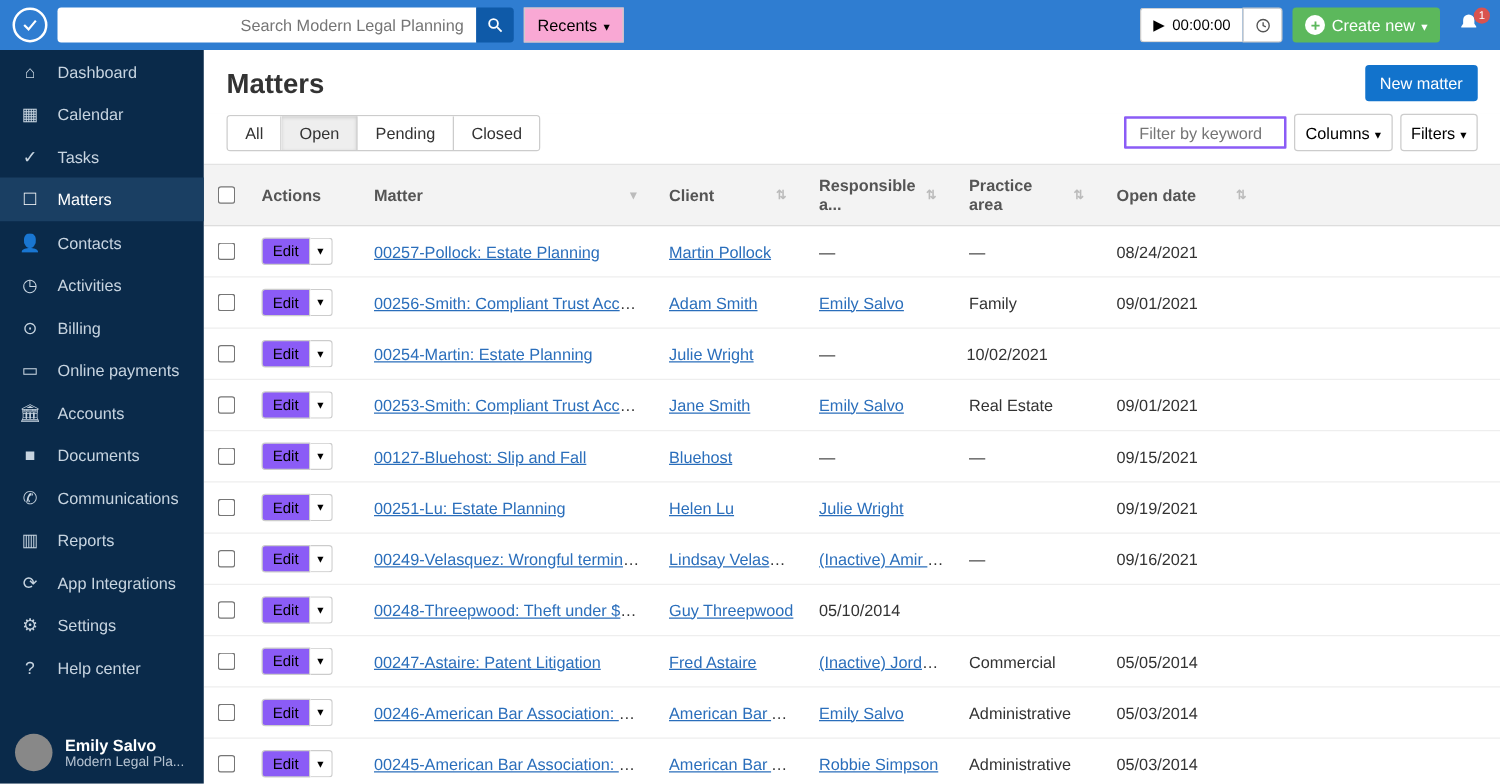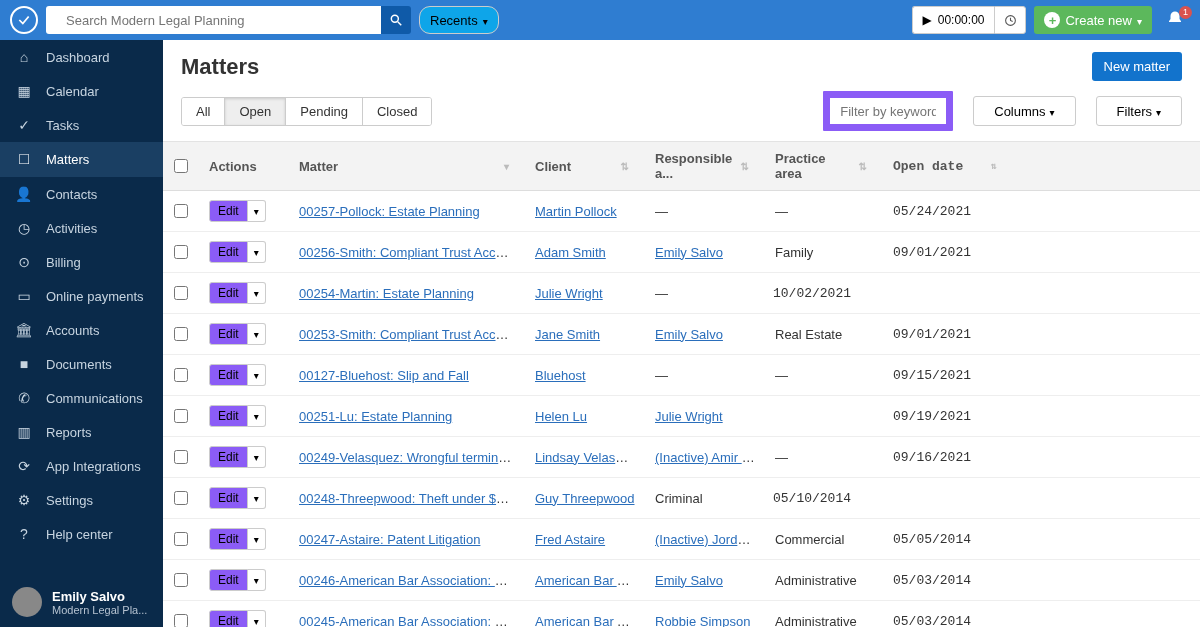--- a/index.html
+++ b/index.html
@@ -1,22 +1,22 @@
 <!DOCTYPE html>
 <html><head>
 <meta charset="utf-8">
 <style>
 * { box-sizing: border-box; margin: 0; padding: 0; }
 body { font-family: -apple-system, BlinkMacSystemFont, "Segoe UI", Arial, sans-serif; font-size: 13px; color: #333; background: #fff; width: 1200px; height: 627px; overflow: hidden; }
 .topbar { height: 40px; background: #2f7dd1; display: flex; align-items: center; padding: 0 10px; gap: 8px; }
 .logo-circle { width: 28px; height: 28px; border: 2.5px solid #fff; border-radius: 50%; display: flex; align-items: center; justify-content: center; color: #fff; font-weight: bold; }
 .search-wrap { display: flex; flex: 0 0 365px; }
-.search-input { flex: 1; height: 28px; border: none; border-radius: 3px 0 0 3px; padding: 0 20px; font-size: 13px; }
+.search-input { flex: 1; height: 28px; border: none; border-radius: 3px 0 0 3px; padding: 0 10px; font-size: 13px; text-align: right; }
 .search-btn { width: 30px; height: 28px; background: #0f5aa8; border: none; border-radius: 0 3px 3px 0; color: #fff; display: flex; align-items: center; justify-content: center; cursor: pointer; }
-.recents-btn { height: 28px; background: #0ea5e9; border: 1px solid #ccc; border-radius: 11px; padding: 0 10px; font-size: 13px; cursor: pointer; display: flex; align-items: center; gap: 5px; }
+.recents-btn { height: 28px; background: #f9a8d4; border: 1px solid #ccc; border-radius: 0; padding: 0 10px; font-size: 13px; cursor: pointer; display: flex; align-items: center; gap: 5px; }
 .top-spacer { flex: 1; }
 .timer-grp { display: flex; }
 .timer-btn { height: 28px; background: #fff; border: 1px solid #ccc; padding: 0 10px; display: flex; align-items: center; gap: 6px; font-size: 12px; cursor: pointer; }
 .timer-btn.left { border-radius: 3px 0 0 3px; border-right: none; }
 .timer-btn.right { border-radius: 0 3px 3px 0; width: 32px; justify-content: center; padding: 0; }
 .create-btn { height: 28px; background: #5cb85c; border: none; border-radius: 3px; padding: 0 10px; color: #fff; font-size: 13px; display: flex; align-items: center; gap: 5px; cursor: pointer; font-weight: 500;}
 .bell-wrap { position: relative; color: #fff; padding: 0 6px; cursor: pointer; }
 .bell-badge { position: absolute; top: -4px; right: -2px; width: 13px; height: 13px; background: #d9534f; border-radius: 50%; font-size: 9px; color: #fff; display: flex; align-items: center; justify-content: center; }
 .layout { display: flex; height: calc(100% - 40px); }
 .sidebar { width: 163px; background: #0a2a4a; color: #c7d4e0; display: flex; flex-direction: column; }
@@ -26,38 +26,38 @@
 .sidebar-spacer { flex: 1; }
 .user-block { display: flex; align-items: center; gap: 10px; padding: 10px 12px; }
 .avatar { width: 30px; height: 30px; border-radius: 50%; background: #888; }
 .user-meta { display: flex; flex-direction: column; overflow: hidden; }
 .user-name { font-size: 13px; font-weight: 600; color: #fff; white-space: nowrap; }
 .user-org { font-size: 11px; color: #b5c2d0; white-space: nowrap; overflow: hidden; text-overflow: ellipsis; max-width: 100px;}
 .main { flex: 1; overflow: auto; background: #fafafa; }
 .page-head { display: flex; align-items: center; justify-content: space-between; padding: 12px 18px 10px; background: #fff; }
 .page-title { font-size: 22px; font-weight: 600; color: #333; }
 .new-matter-btn { background: #1273cc; color: #fff; border: none; border-radius: 3px; padding: 7px 12px; font-size: 13px; cursor: pointer; }
-.toolbar { display: flex; align-items: center; padding: 0 18px 10px; gap: 20px; background: #fff; border-bottom: 1px solid #e3e3e3;}
+.toolbar { display: flex; align-items: center; padding: 0 18px 10px; gap: 6px; background: #fff; border-bottom: 1px solid #e3e3e3;}
 .tab-grp { display: flex; border: 1px solid #ccc; border-radius: 3px; overflow: hidden; }
 .tab { padding: 6px 14px; font-size: 13px; background: #fff; border-right: 1px solid #ccc; cursor: pointer; }
 .tab:last-child { border-right: none; }
 .tab.active { background: #eee; box-shadow: inset 0 1px 3px rgba(0,0,0,0.15); }
 .tb-spacer { flex: 1; }
-.filter-input { height: 40px; width: 130px; border: 7px solid #8b5cf6; border-radius: 1px; padding: 0 10px; font-size: 13px; }
-.tb-btn { height: 30px; border: 1px solid #ccc; background: #fff; border-radius: 3px; padding: 0 20px; font-size: 13px; cursor: pointer; display: flex; align-items: center; gap: 4px; }
+.filter-input { height: 26px; width: 130px; border: 2px solid #8b5cf6; border-radius: 1px; padding: 0 10px; font-size: 13px; }
+.tb-btn { height: 30px; border: 1px solid #ccc; background: #fff; border-radius: 3px; padding: 0 8px; font-size: 13px; cursor: pointer; display: flex; align-items: center; gap: 4px; }
 .table { width: 100%; background: #fff; }
 .thead { display: flex; border-bottom: 1px solid #ddd; background: #f3f3f3; }
 .th, .td { padding: 9px 10px; font-size: 13px; }
 .col-chk { width: 36px; display: flex; align-items: center; justify-content: center; }
 .col-act { width: 90px; }
 .col-matter { width: 236px; }
 .col-client { width: 120px; }
 .col-resp { width: 120px; justify-content: flex-end; }
 .col-prac { width: 118px; }
-.col-open { width: 130px; font-family: Liberation Mono, monospace; }
+.col-open { width: 130px; }
 .th { font-weight: 600; color: #555; display: flex; align-items: center; gap: 4px; position: relative; }
 .sort-ic { color: #bbb; font-size: 10px; margin-left: auto; padding-right: 6px;}
 .row { display: flex; border-bottom: 1px solid #eee; align-items: center; }
 .edit-grp { display: flex; }
 .edit-btn { background: #8b5cf6; border: 1px solid #ccc; border-radius: 3px 0 0 3px; padding: 3px 8px; font-size: 12px; cursor: pointer; }
 .edit-caret { background: #fff; border: 1px solid #ccc; border-left: none; border-radius: 0 3px 3px 0; padding: 3px 6px; font-size: 10px; cursor: pointer; }
 .link { color: #2a6ebb; text-decoration: underline; cursor: pointer; white-space: nowrap; overflow: hidden; text-overflow: ellipsis; }
 .td { white-space: nowrap; overflow: hidden; text-overflow: ellipsis; }
 input[type=checkbox] { width: 14px; height: 14px; }
 .caret-dn::after { content: "▾"; font-size: 10px; }
@@ -243,21 +243,21 @@
             <div class="td col-act">
               <div class="edit-grp">
                 <button class="edit-btn">Edit</button>
                 <button class="edit-caret">▾</button>
               </div>
             </div>
             <div class="td col-matter"><span class="link">00257-Pollock: Estate Planning</span></div>
             <div class="td col-client"><span class="link">Martin Pollock</span></div>
             <div class="td col-resp">—</div>
             <div class="td col-prac">—</div>
-            <div class="td col-open">05/24/2021</div>
+            <div class="td col-open">08/24/2021</div>
           </div>
           <div class="row">
             <div class="td col-chk">
               <input type="checkbox" style="">
             </div>
             <div class="td col-act">
               <div class="edit-grp">
                 <button class="edit-btn">Edit</button>
                 <button class="edit-caret">▾</button>
               </div>
@@ -352,21 +352,20 @@
               <input type="checkbox" style="">
             </div>
             <div class="td col-act">
               <div class="edit-grp">
                 <button class="edit-btn">Edit</button>
                 <button class="edit-caret">▾</button>
               </div>
             </div>
             <div class="td col-matter"><span class="link">00248-Threepwood: Theft under $2000</span></div>
             <div class="td col-client"><span class="link">Guy Threepwood</span></div>
-            <div class="td col-prac">Criminal</div>
             <div class="td col-open">05/10/2014</div>
           </div>
           <div class="row">
             <div class="td col-chk">
               <input type="checkbox" style="">
             </div>
             <div class="td col-act">
               <div class="edit-grp">
                 <button class="edit-btn">Edit</button>
                 <button class="edit-caret">▾</button>

